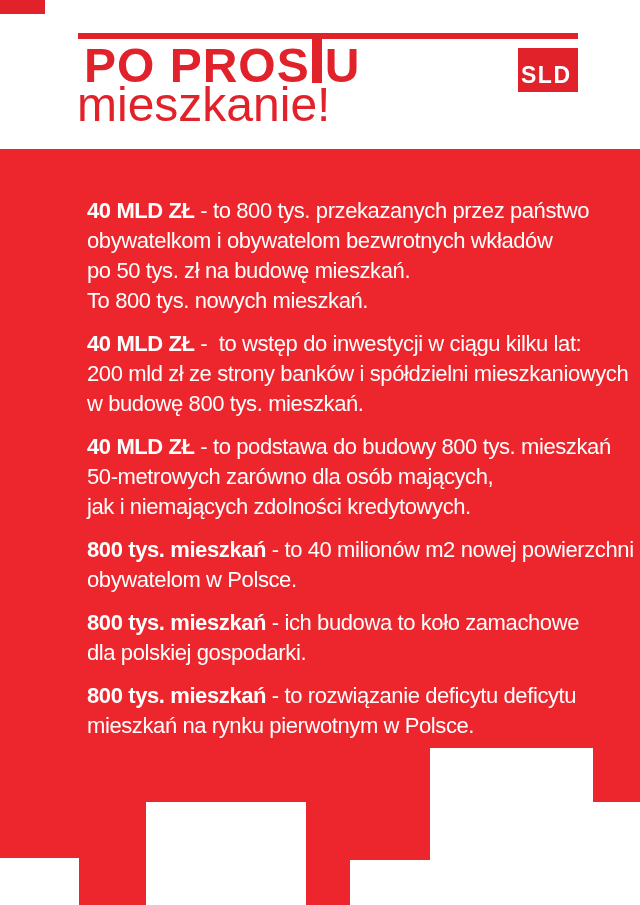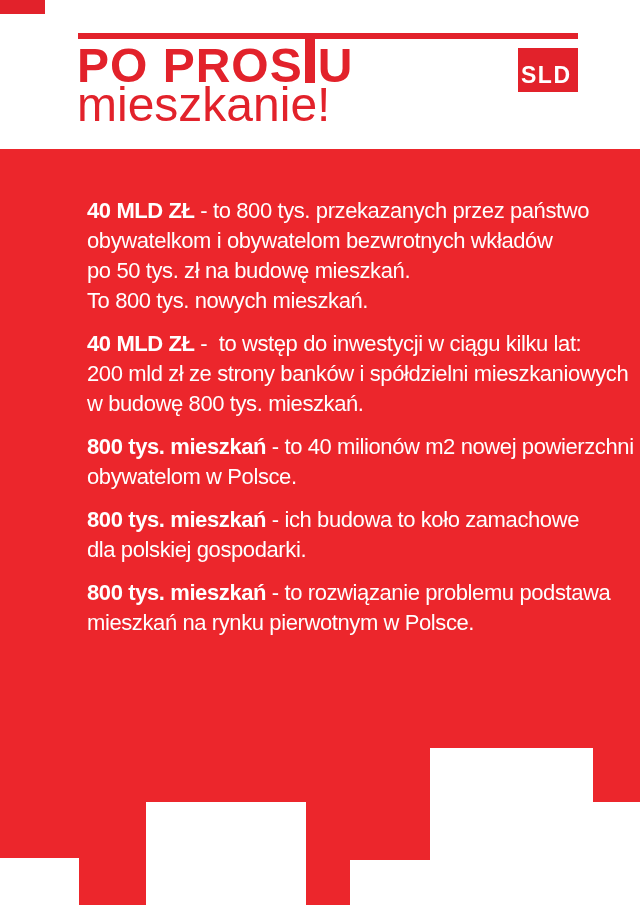--- a/index.html
+++ b/index.html
@@ -19,21 +19,21 @@
   
   .corner-tab{
     position:absolute;left:0;top:0;width:45px;height:14px;
     background:var(--brand-red);
   }
   .header-rule{
     position:absolute;left:78px;top:33px;width:500px;height:6px;
     background:var(--brand-red);
   }
   .brand-title{
-    position:absolute;left:77px;top:42px;
+    position:absolute;left:84px;top:42px;
     display:flex;align-items:baseline;
     font-size:48px;line-height:48px;font-weight:bold;
     letter-spacing:1px;color:var(--brand-red);white-space:pre;
   }
   .t-stem{
     display:block;align-self:flex-start;
     width:10px;height:45px;margin:-4px 0 0 2px;
     background:var(--brand-red);
   }
   .brand-title .after-t{margin-left:3px;}
@@ -104,29 +104,34 @@
           <div class="line"><span>obywatelkom i obywatelom bezwrotnych wkładów</span></div>
           <div class="line"><span>po 50 tys. zł na budowę mieszkań.</span></div>
           <div class="line"><span>To 800 tys. nowych mieszkań.</span></div>
         </div>
         <div class="para">
           <div class="line"><strong>40 MLD ZŁ</strong><span> -  to wstęp do inwestycji w ciągu kilku lat:</span></div>
           <div class="line"><span>200 mld zł ze strony banków i spółdzielni mieszkaniowych</span></div>
           <div class="line"><span>w budowę 800 tys. mieszkań.</span></div>
         </div>
         <div class="para">
+          <div class="line"><strong>40 MLD ZŁ</strong><span> - to podstawa do budowy 800 tys. mieszkań</span></div>
+          <div class="line"><span>50-metrowych zarówno dla osób mających,</span></div>
+          <div class="line"><span>jak i niemających zdolności kredytowych.</span></div>
+        </div>
+        <div class="para">
           <div class="line"><strong>800 tys. mieszkań</strong><span> - to 40 milionów m2 nowej powierzchni</span></div>
           <div class="line"><span>obywatelom w Polsce.</span></div>
         </div>
         <div class="para">
           <div class="line"><strong>800 tys. mieszkań</strong><span> - ich budowa to koło zamachowe</span></div>
           <div class="line"><span>dla polskiej gospodarki.</span></div>
         </div>
         <div class="para">
-          <div class="line"><strong>800 tys. mieszkań</strong><span> - to rozwiązanie problemu podstawa</span></div>
+          <div class="line"><strong>800 tys. mieszkań</strong><span> - to rozwiązanie deficytu deficytu</span></div>
           <div class="line"><span>mieszkań na rynku pierwotnym w Polsce.</span></div>
         </div>
       </div>
   </div>
 
   <div class="notch notch-a"></div>
   <div class="notch notch-b"></div>
   <div class="notch notch-d"></div>
   <div class="notch notch-c"></div>
   <div class="notch notch-e"></div>

